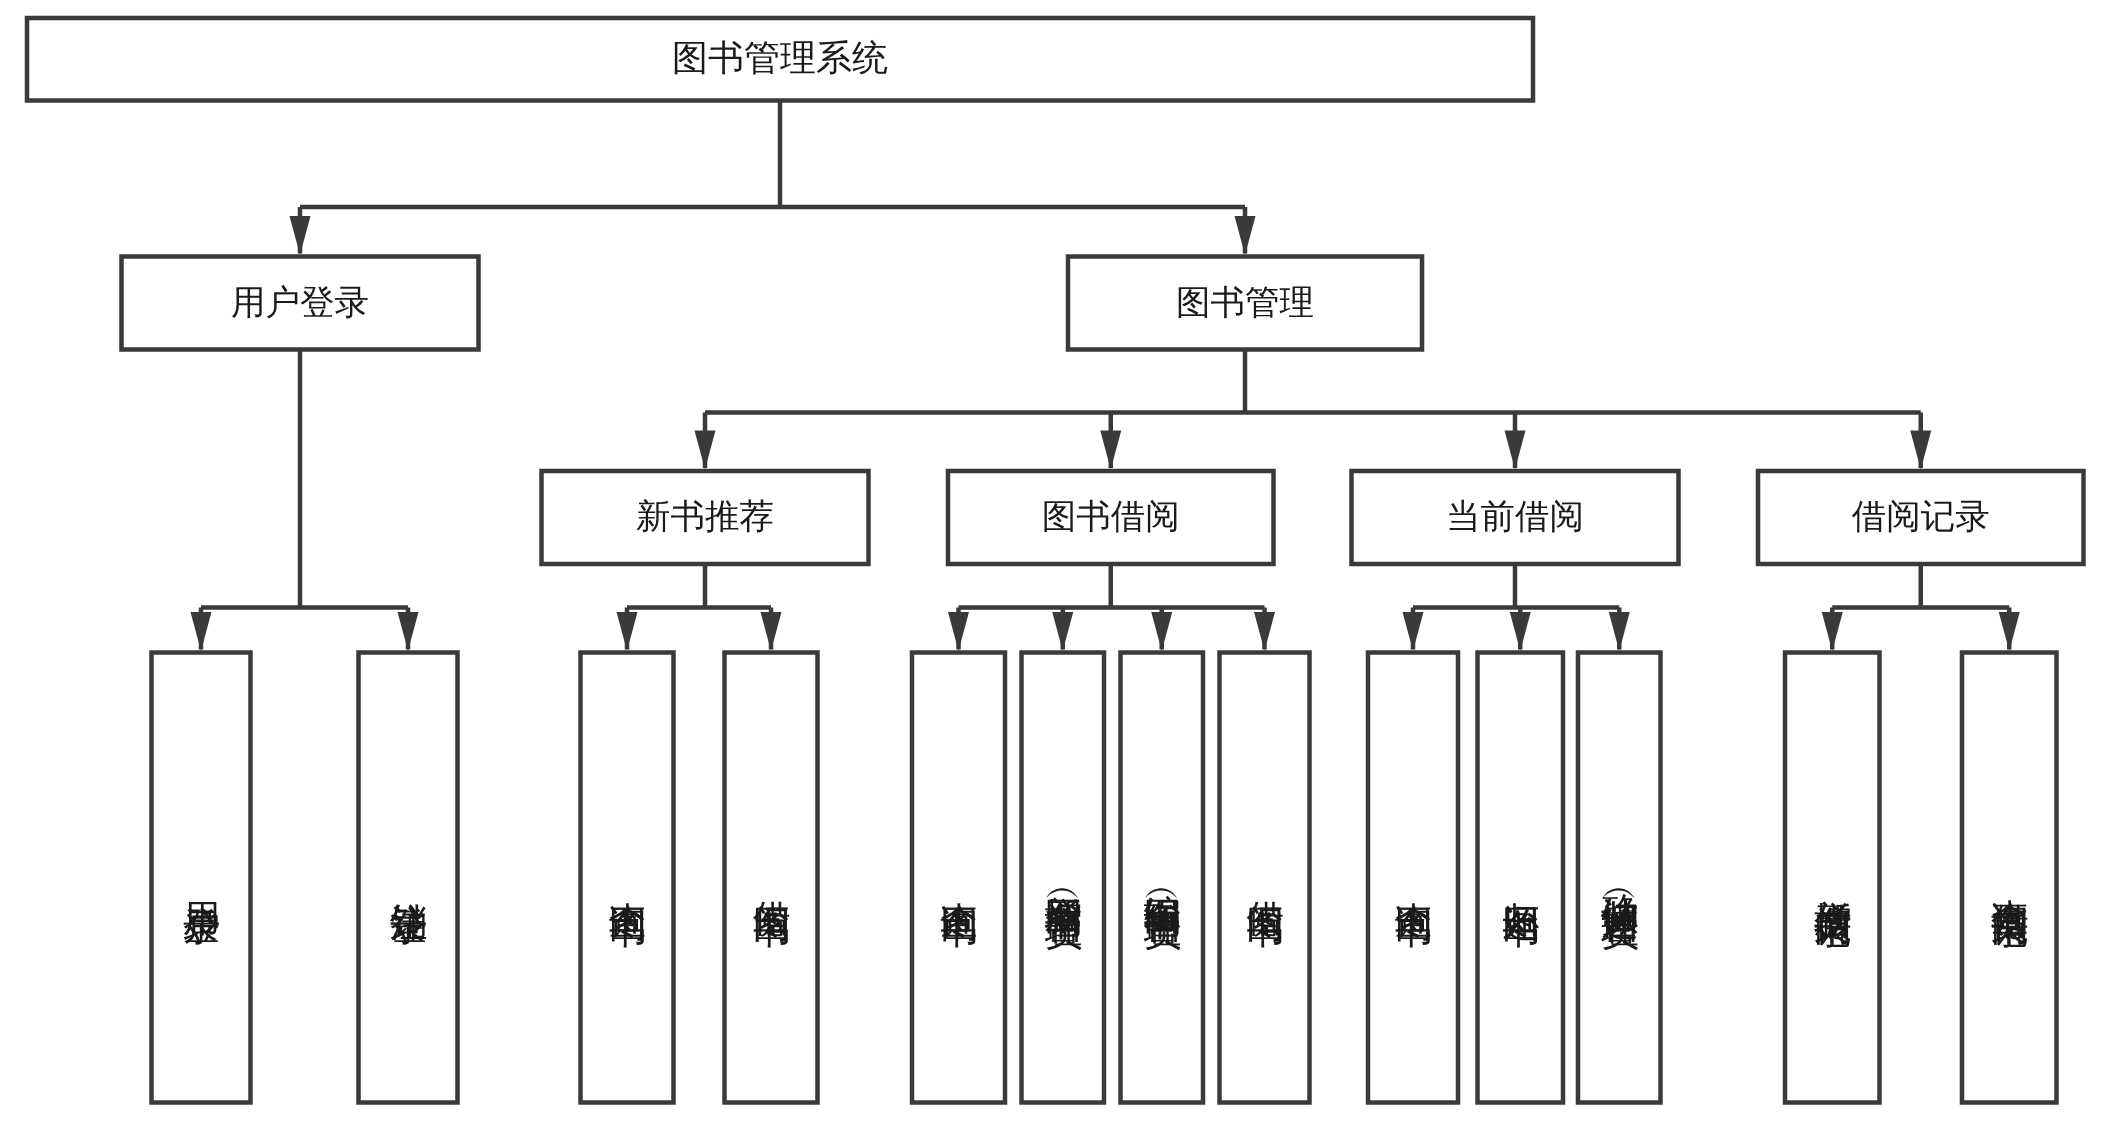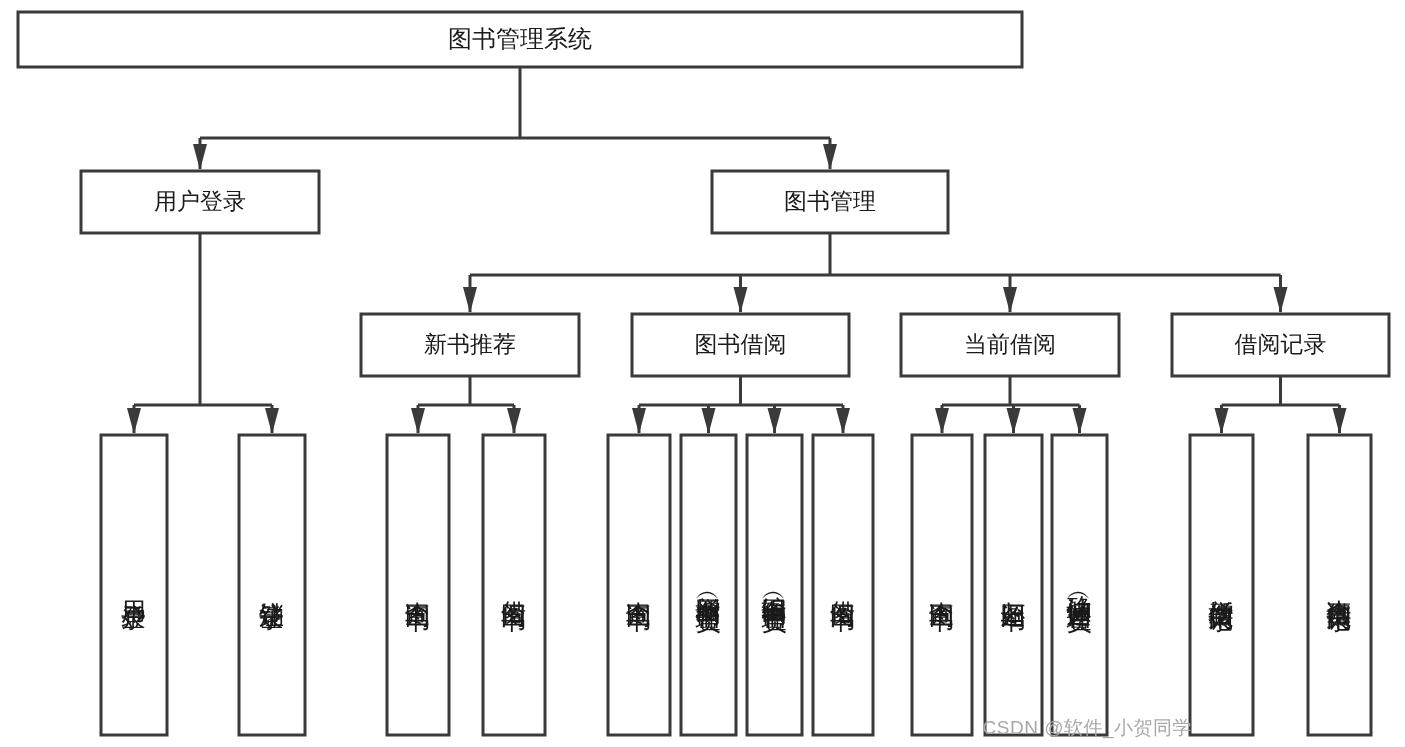--- a/index.html
+++ b/index.html
@@ -197,14 +197,13 @@
       <div class="leaf-label" style="left: 681px; top: 435px; width: 55px; height: 300px;">新增图书（管理员）</div>
       <div class="leaf-label" style="left: 747px; top: 435px; width: 55px; height: 300px;">编辑图书（管理员）</div>
       <div class="leaf-label" style="left: 813px; top: 435px; width: 60px; height: 300px;">借阅图书</div>
       <div class="leaf-label" style="left: 912px; top: 435px; width: 60px; height: 300px;">查询图书</div>
       <div class="leaf-label" style="left: 985px; top: 435px; width: 57px; height: 300px;">归还图书</div>
       <div class="leaf-label" style="left: 1052px; top: 435px; width: 55px; height: 300px;">确认归还（管理员）</div>
       <div class="leaf-label" style="left: 1190px; top: 435px; width: 63px; height: 300px;">新增借阅记录</div>
       <div class="leaf-label" style="left: 1308px; top: 435px; width: 63px; height: 300px;">查询借阅记录</div>
     </div>
 
-  <div class="watermark">CSDN @软件_小贺同学</div>
 </div>
 
 </body></html>

